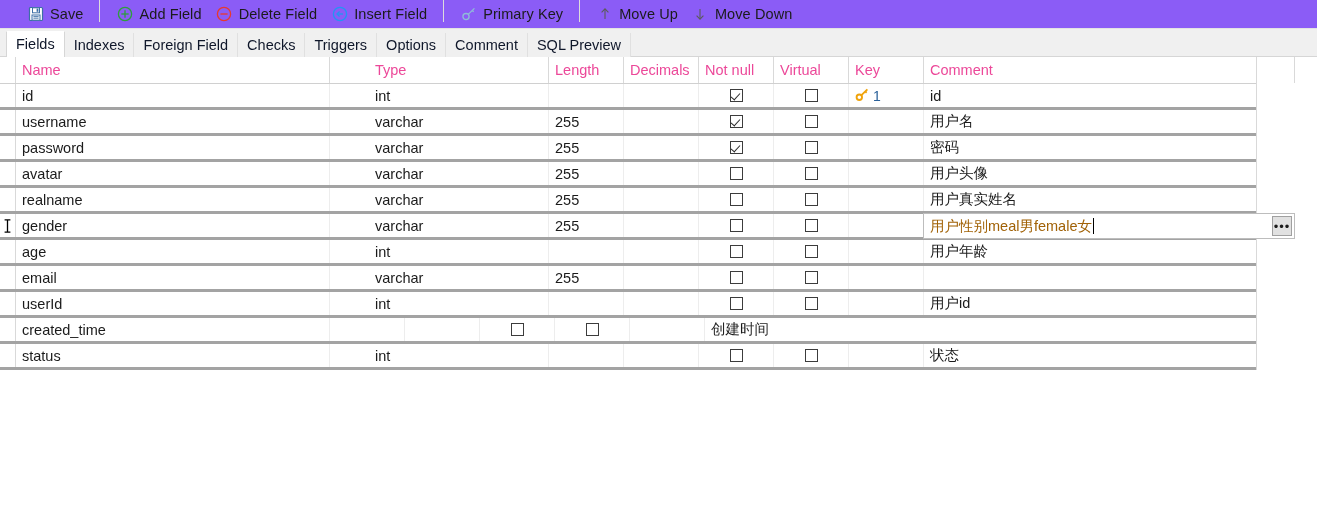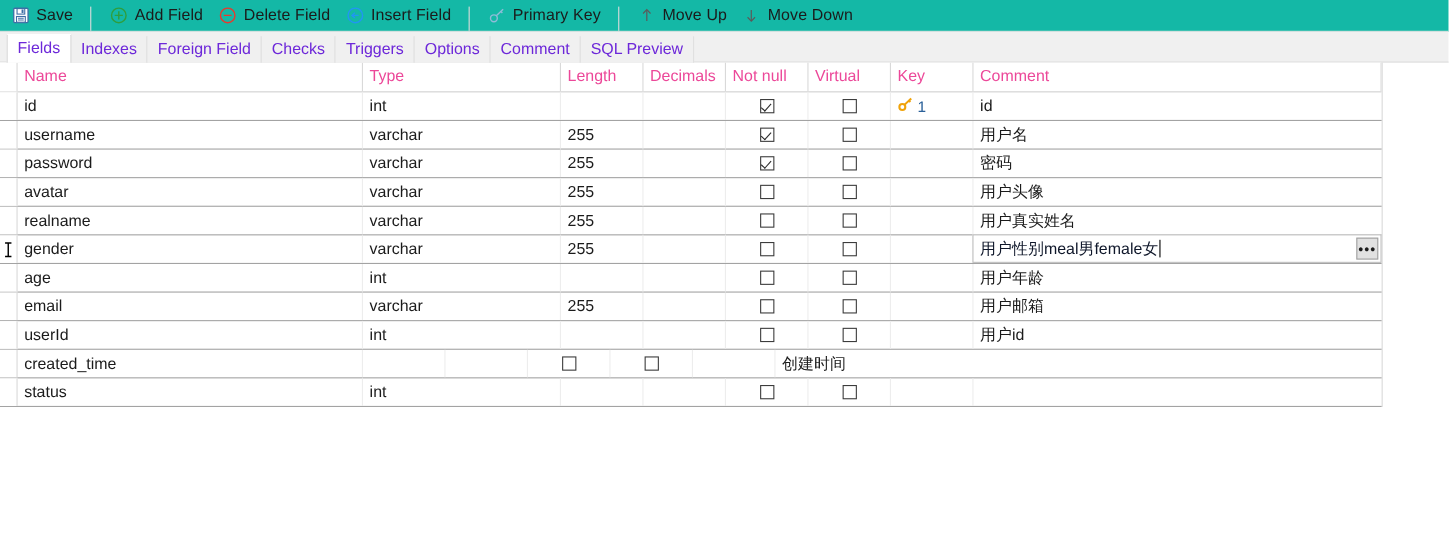--- a/index.html
+++ b/index.html
@@ -13,25 +13,25 @@
     font-family: "Liberation Sans", "DejaVu Sans", sans-serif;
     font-size: 14px;
     color: #000000;
     overflow: hidden;
     position: relative;
   }
 
   
   .toolbar {
     height: 29px;
-    background: #14b8a6;
+    background: #8b5cf6;
     border-bottom: 1px solid #e3e3e3;
     display: flex;
-    align-items: flex-end;
-    padding-left: 3px;
+    align-items: flex-start;
+    padding-left: 20px;
     box-sizing: border-box;
   }
   .tb-group {
     display: flex;
     align-items: center;
     height: 100%;
   }
   .tb-sep {
     width: 1px;
     height: 22px;
@@ -76,21 +76,21 @@
     position: absolute;
     left: 0; right: 0; bottom: 0;
     height: 1px;
     background: #d6d6d6;
   }
   .tab {
     height: 24px;
     line-height: 24px;
     padding: 0 9px;
     font-size: 14.5px;
-    color: #6d28d9;
+    color: #0f172a;
     background: #f0f0f0;
     border-left: 1px solid #e0e0e0;
     border-right: 1px solid #e0e0e0;
     margin-right: -1px;
     position: relative;
     z-index: 1;
     cursor: default;
     white-space: nowrap;
   }
   .tab.active {
@@ -113,21 +113,21 @@
     position: absolute;
     left: 0;
     top: 0;
     width: 1257px;
     border-right: 1px solid #d9d9d9;
     box-sizing: border-box;
   }
   .row {
     display: flex;
     height: 26px;
-    border-bottom: 1px solid #a3a3a3;
+    border-bottom: 3px solid #a3a3a3;
     box-sizing: border-box;
     align-items: stretch;
   }
   .row.header {
     height: 27px;
     border-bottom: 1px solid #d0d0d0;
     background: #ffffff;
   }
   .cell {
     box-sizing: border-box;
@@ -146,21 +146,21 @@
   }
   .cell.gutter {
     width: 16px;
     flex: 0 0 16px;
     padding: 0;
     border-right: 1px solid #d9d9d9;
     background: #ffffff;
     position: relative;
   }
   .cell.c-name   { width: 314px; flex: 0 0 314px; }
-  .cell.c-type   { width: 180px; flex: 0 0 180px; }
+  .cell.c-type   { width: 180px; flex: 0 0 180px; margin-left: 39px; }
   .cell.c-len    { width: 75px;  flex: 0 0 75px; }
   .cell.c-dec    { width: 75px;  flex: 0 0 75px; }
   .cell.c-nn     { width: 75px;  flex: 0 0 75px; justify-content: center; padding: 0; }
   .cell.c-virt   { width: 75px;  flex: 0 0 75px; justify-content: center; padding: 0; }
   .cell.c-key    { width: 75px;  flex: 0 0 75px; }
   .cell.c-cmt    { width: 371px; flex: 0 0 371px; border-right: none; }
 
   .row.header .cell.c-nn,
   .row.header .cell.c-virt {
     justify-content: flex-start;
@@ -216,21 +216,21 @@
     border: 1px solid #bdbdbd;
     box-sizing: border-box;
     display: flex;
     align-items: center;
     z-index: 5;
   }
   .edit-text {
     flex: 1 1 auto;
     padding-left: 6px;
     font-size: 14.5px;
-    color: #0f172a;
+    color: #a16207;
     white-space: nowrap;
     overflow: hidden;
     display: flex;
     align-items: center;
   }
   .caret {
     display: inline-block;
     width: 1px;
     height: 16px;
     background: #000000;
@@ -517,21 +517,20 @@
           <div class="cell c-type">varchar</div>
           <div class="cell c-len">255</div>
           <div class="cell c-dec"></div>
           <div class="cell c-nn">
             <span class="chk"></span>
           </div>
           <div class="cell c-virt">
             <span class="chk"></span>
           </div>
           <div class="cell c-key"></div>
-          <div class="cell c-cmt">用户邮箱</div>
         </div>
         <div class="row">
           <div class="cell gutter"></div>
           <div class="cell c-name">userId</div>
           <div class="cell c-type">int</div>
           <div class="cell c-len"></div>
           <div class="cell c-dec"></div>
           <div class="cell c-nn">
             <span class="chk"></span>
           </div>
@@ -561,16 +560,17 @@
           <div class="cell c-type">int</div>
           <div class="cell c-len"></div>
           <div class="cell c-dec"></div>
           <div class="cell c-nn">
             <span class="chk"></span>
           </div>
           <div class="cell c-virt">
             <span class="chk"></span>
           </div>
           <div class="cell c-key"></div>
+          <div class="cell c-cmt">状态</div>
         </div>
       </div>
   </div>
 </div>
 
 </body></html>

